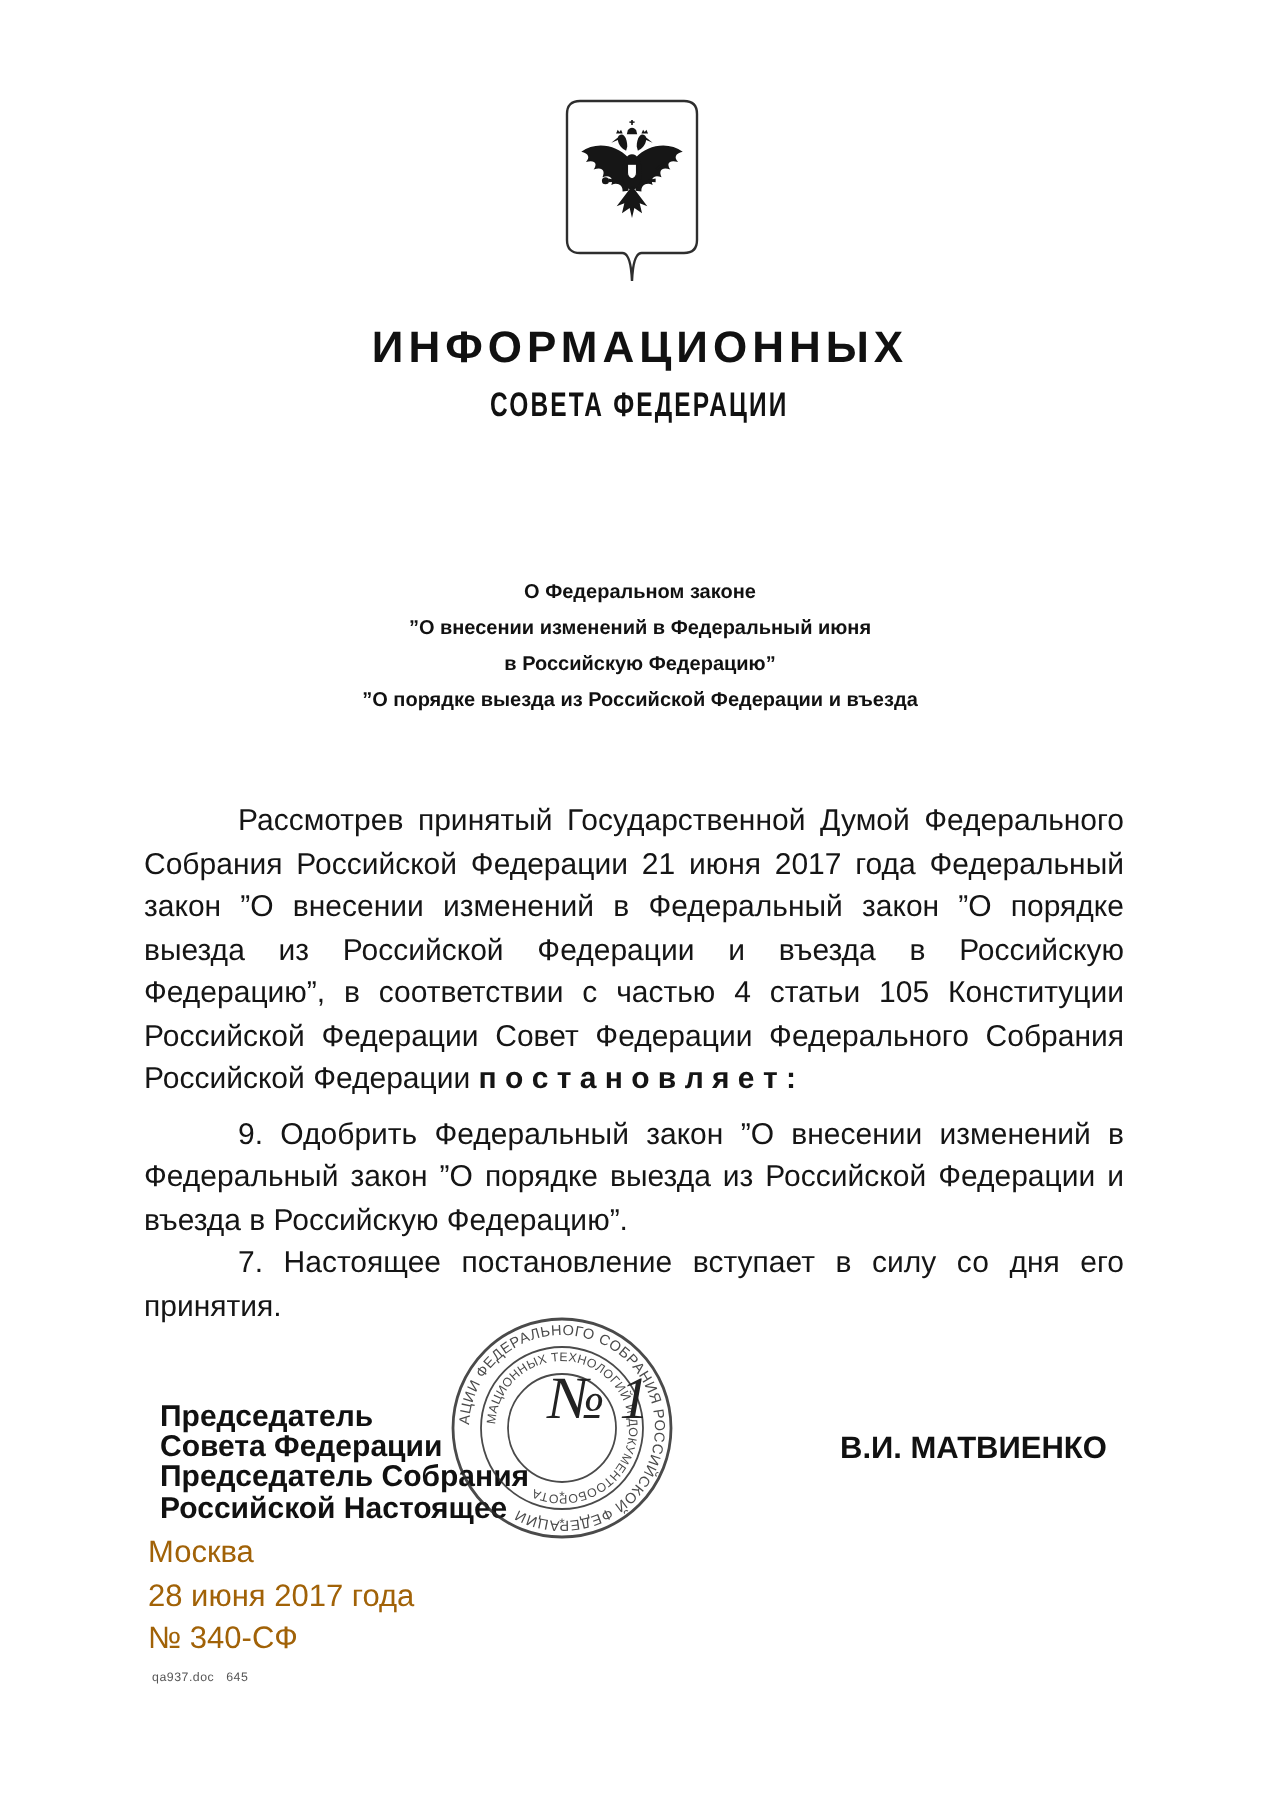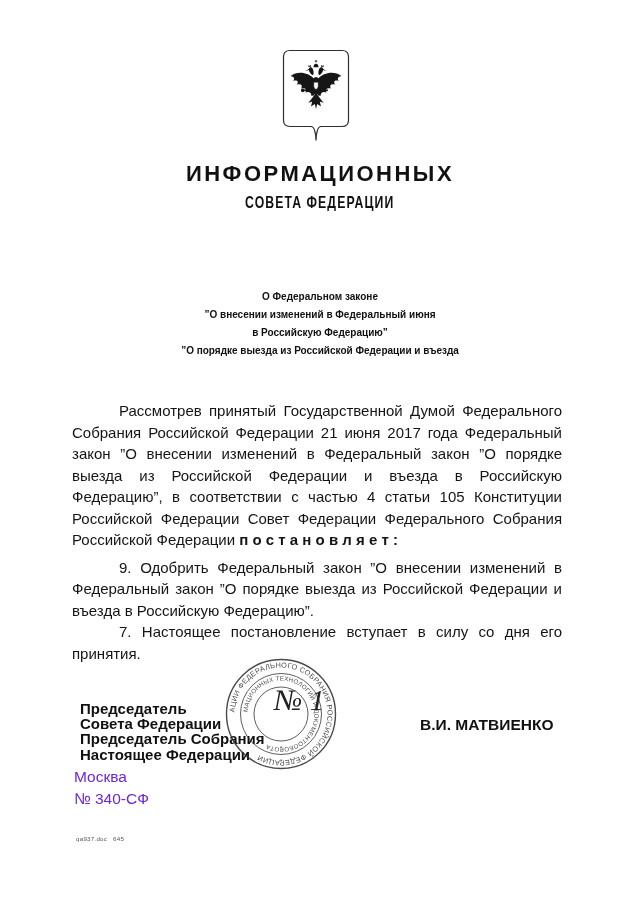--- a/index.html
+++ b/index.html
@@ -46,21 +46,21 @@
     font-size:15.5px;font-weight:bold;color:#111;white-space:nowrap;
   }
 
   .stamp{position:absolute;left:224px;top:657px;width:114px;height:114px;opacity:0.85;}
   .copy-number{
     position:absolute;left:274px;top:683px;
     font-family:"Liberation Serif","DejaVu Serif",serif;
     font-style:italic;font-size:30px;color:#222;white-space:nowrap;
   }
 
-  .place-date{position:absolute;left:74px;top:766px;font-size:15.5px;line-height:21.5px;color:#6d28d9;}
+  .place-date{position:absolute;left:74px;top:766px;font-size:15.5px;line-height:21.5px;color:#a16207;}
 
   .footer-note{
     position:absolute;left:76px;top:836px;font-size:7px;color:#555;
     white-space:pre;transform:scale(0.88);transform-origin:left top;letter-spacing:0.3px;
   }
 </style>
 </head>
 <body>
 
 <div class="page">
@@ -104,21 +104,21 @@
   <div class="body-text">
     <p class="preamble"><span>Рассмотрев принятый Государственной Думой Федерального Собрания Российской Федерации 21 июня 2017 года Федеральный закон ”О внесении изменений в Федеральный закон ”О порядке выезда из Российской Федерации и въезда в Российскую Федерацию”, в соответствии с частью 4 статьи 105 Конституции Российской Федерации Совет Федерации Федерального Собрания Российской Федерации </span><span class="resolves">п о с т а н о в л я е т :</span></p>
     <p>9. Одобрить Федеральный закон ”О внесении изменений в Федеральный закон ”О порядке выезда из Российской Федерации и въезда в Российскую Федерацию”.</p>
     <p>7. Настоящее постановление вступает в силу со дня его принятия.</p>
   </div>
 
   <div class="signature">
     <div>Председатель</div>
     <div>Совета Федерации</div>
     <div>Председатель Собрания</div>
-    <div>Настоящее Федерации</div>
+    <div>Российской Настоящее</div>
   </div>
   <div class="sig-name">В.И. МАТВИЕНКО</div>
 
   <svg class="stamp" viewBox="0 0 114 114" xmlns="http://www.w3.org/2000/svg">
     <defs>
       <path id="ring-outer" d="M57,57 m-46.5,0 a46.5,46.5 0 1,1 93,0 a46.5,46.5 0 1,1 -93,0"></path>
       <path id="ring-inner" d="M57,57 m-33.5,0 a33.5,33.5 0 1,1 67,0 a33.5,33.5 0 1,1 -67,0"></path>
     </defs>
     <circle cx="57" cy="57" r="54.5" fill="none" stroke="#2b2b2b" stroke-width="1.4"></circle>
     <circle cx="57" cy="57" r="40.5" fill="none" stroke="#2b2b2b" stroke-width="0.9"></circle>
@@ -129,18 +129,19 @@
     <text font-size="6.2" letter-spacing="0.2" fill="#2b2b2b" text-anchor="middle" font-family="Liberation Sans, DejaVu Sans, sans-serif">
       <textPath href="#ring-inner" startOffset="25%">УПРАВЛЕНИЕ ИНФОРМАЦИОННЫХ ТЕХНОЛОГИЙ И ДОКУМЕНТООБОРОТА</textPath>
     </text>
     <text x="57" y="93.5" text-anchor="middle" font-size="7" fill="#2b2b2b">*</text>
     <text x="57" y="107" text-anchor="middle" font-size="7" fill="#2b2b2b">*</text>
   </svg>
   <div class="copy-number">№ 1</div>
 
   <div class="place-date">
     <div>Москва</div>
+    <div>28 июня 2017 года</div>
     <div>№ 340-СФ</div>
   </div>
 
   <div class="footer-note">qa937.doc   645</div>
 
 </div>
 
 </body></html>

